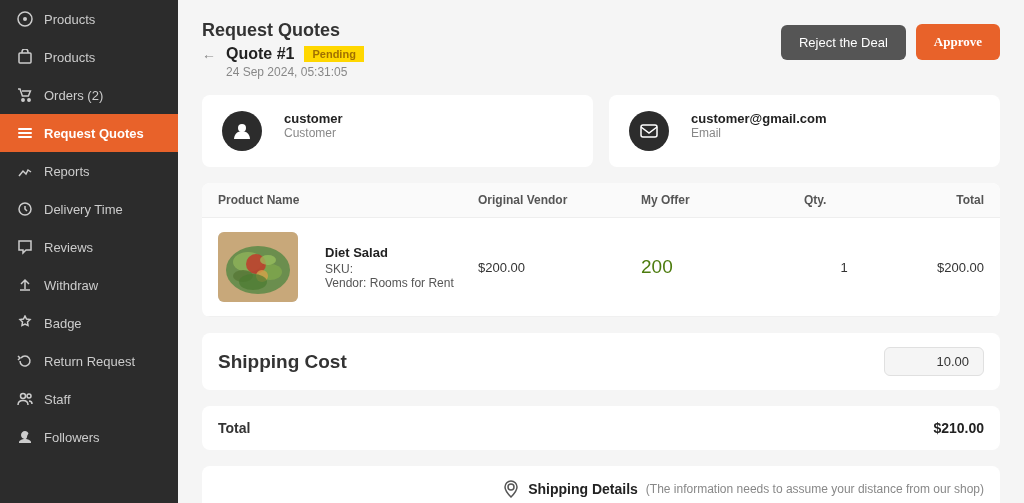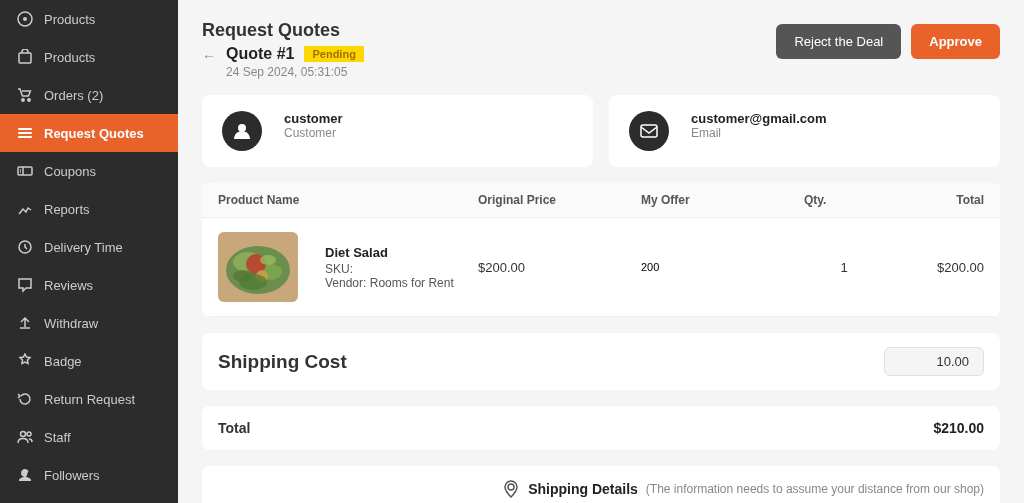--- a/index.html
+++ b/index.html
@@ -111,20 +111,21 @@
     }
     .btn-approve {
       background: #e8622a;
       color: #fff;
       border: none;
       padding: 10px 18px;
       border-radius: 6px;
       cursor: pointer;
       font-size: 13px;
       font-weight: 600;
+      font-family: Liberation Serif, serif;
     }
 
     
     .info-cards {
       display: flex;
       gap: 16px;
       margin-bottom: 16px;
     }
     .info-card {
       background: #fff;
@@ -209,21 +210,21 @@
     }
     .product-sku {
       font-size: 12px;
       color: #555;
     }
     .product-vendor {
       font-size: 12px;
       color: #555;
     }
     .col-price { font-size: 13px; color: #333; }
-    .col-offer { font-size: 11px; color: #000000; }
+    .col-offer { font-size: 19px; color: #4d7c0f; }
     .col-qty { font-size: 13px; color: #333; text-align: center; }
     .col-total { font-size: 13px; color: #333; text-align: right; }
 
     
     .shipping-row {
       background: #fff;
       border-radius: 8px;
       margin-bottom: 16px;
       padding: 14px 16px;
       display: flex;
@@ -330,29 +331,20 @@
   </div>
   <div class="sidebar-item active">
     <span class="sidebar-icon">
       <svg width="16" height="16" viewBox="0 0 16 16" fill="currentColor">
           <rect x="1" y="3" width="14" height="2" rx="1"></rect>
           <rect x="1" y="7" width="14" height="2" rx="1"></rect>
           <rect x="1" y="11" width="14" height="2" rx="1"></rect>
         </svg>
     </span>
     <span class="sidebar-label">Request Quotes</span>
-  </div>
-  <div class="sidebar-item">
-    <span class="sidebar-icon">
-      <svg width="16" height="16" viewBox="0 0 16 16" fill="none" stroke="currentColor" stroke-width="1.5">
-          <rect x="1" y="4" width="14" height="8" rx="1"></rect>
-          <path d="M6 4v8M3 7h1M3 9h1"></path>
-        </svg>
-    </span>
-    <span class="sidebar-label">Coupons</span>
   </div>
   <div class="sidebar-item">
     <span class="sidebar-icon">
       <svg width="16" height="16" viewBox="0 0 16 16" fill="none" stroke="currentColor" stroke-width="1.5">
           <path d="M2 13L6 8l3 3 2-4 3 2"></path>
         </svg>
     </span>
     <span class="sidebar-label">Reports</span>
   </div>
   <div class="sidebar-item">
@@ -466,21 +458,21 @@
       <div class="info-card-text">
         <div class="info-card-name">customer@gmail.com</div>
         <div class="info-card-sub">Email</div>
       </div>
     </div>
   </div>
 
   <div class="table-card">
     <div class="table-header">
       <div>Product Name</div>
-      <div>Original Price</div>
+      <div>Original Vendor</div>
       <div>My Offer</div>
       <div>Qty.</div>
       <div style="text-align:right">Total</div>
     </div>
     <div class="table-row">
       <div class="product-cell">
         <div class="product-img">
           <svg class="salad-svg" viewBox="0 0 80 70" xmlns="http://www.w3.org/2000/svg">
             <rect width="80" height="70" fill="#c8a87a"></rect>
             <ellipse cx="40" cy="38" rx="32" ry="24" fill="#6b8e4e"></ellipse>

